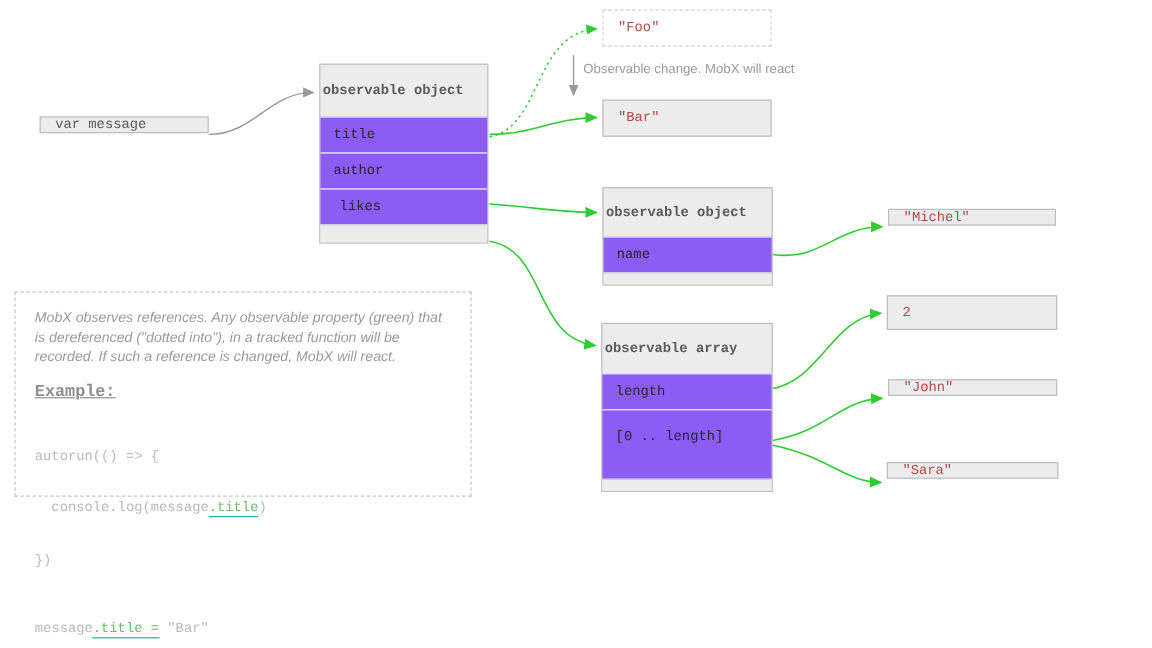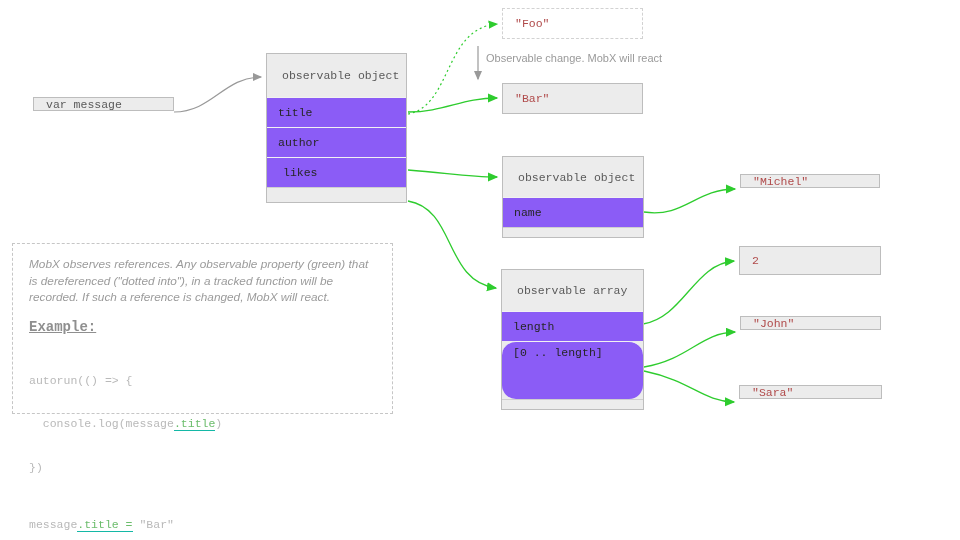--- a/index.html
+++ b/index.html
@@ -19,26 +19,26 @@
   .vbox.dashed { background: #ffffff; border: 1px dashed #d2d2d2; }
   .vbox.gray-text { color: #5a5a5a; }
 
   
   .entity {
     position: absolute; background: #ececec; border: 1px solid #bdbdbd;
     display: flex; flex-direction: column;
     font-family: "Liberation Mono", "DejaVu Sans Mono", monospace;
     font-size: 11.5px;
   }
-  .ent-header { flex: 0 0 auto; display: flex; align-items: center; padding-left: 15px; color: #5a5a5a; }
+  .ent-header { flex: 0 0 auto; display: flex; align-items: center; padding-left: 2px; color: #5a5a5a; font-weight: bold; }
   .ent-field {
     flex: 0 0 auto; background: #8b5cf6; border-top: 1px solid #f2f2f2;
     color: #262626; display: flex; align-items: center; padding-left: 11px;
   }
-  .ent-field.tall { align-items: flex-start; padding-top: 4px; border-radius: 14px; }
+  .ent-field.tall { align-items: flex-start; padding-top: 16px; }
   .ent-footer { flex: 1 1 auto; background: #ececec; border-top: 1px solid #cfcfcf; }
 
   .change-note { position: absolute; left: 486px; top: 52px; font-size: 11px; color: #9a9a9a; }
 
   
   .note {
     position: absolute; left: 12px; top: 243px; width: 381px; height: 171px;
     background: #ffffff; border: 1px dashed #c6c6c6;
     padding: 12px 8px 0 16px;
   }

